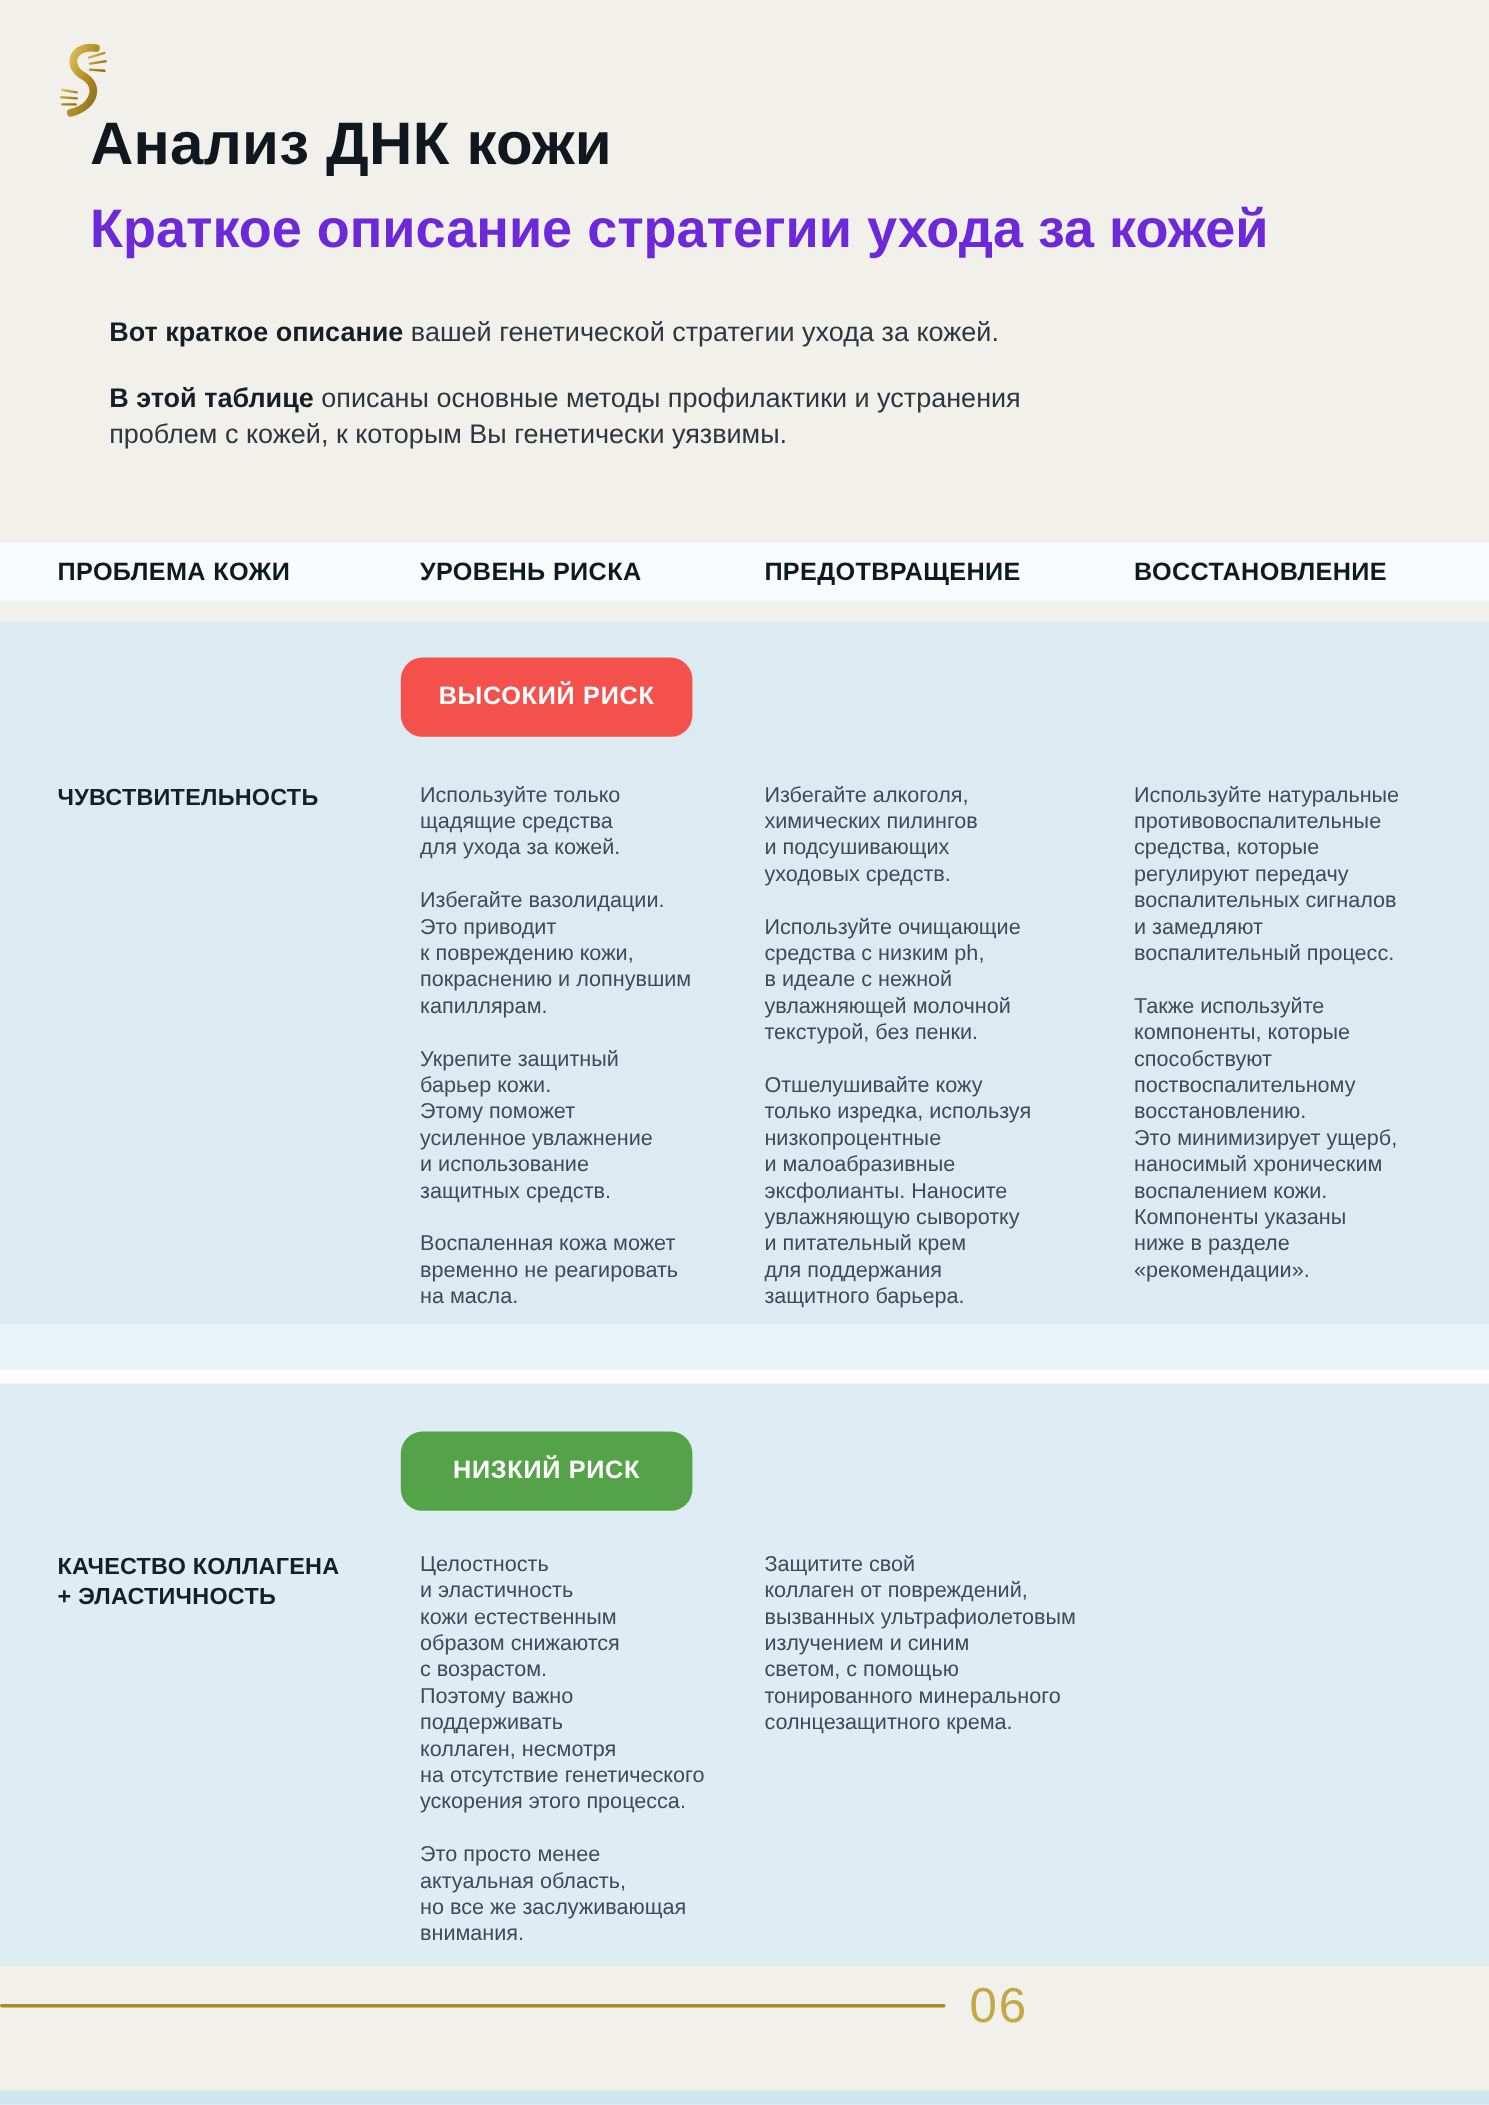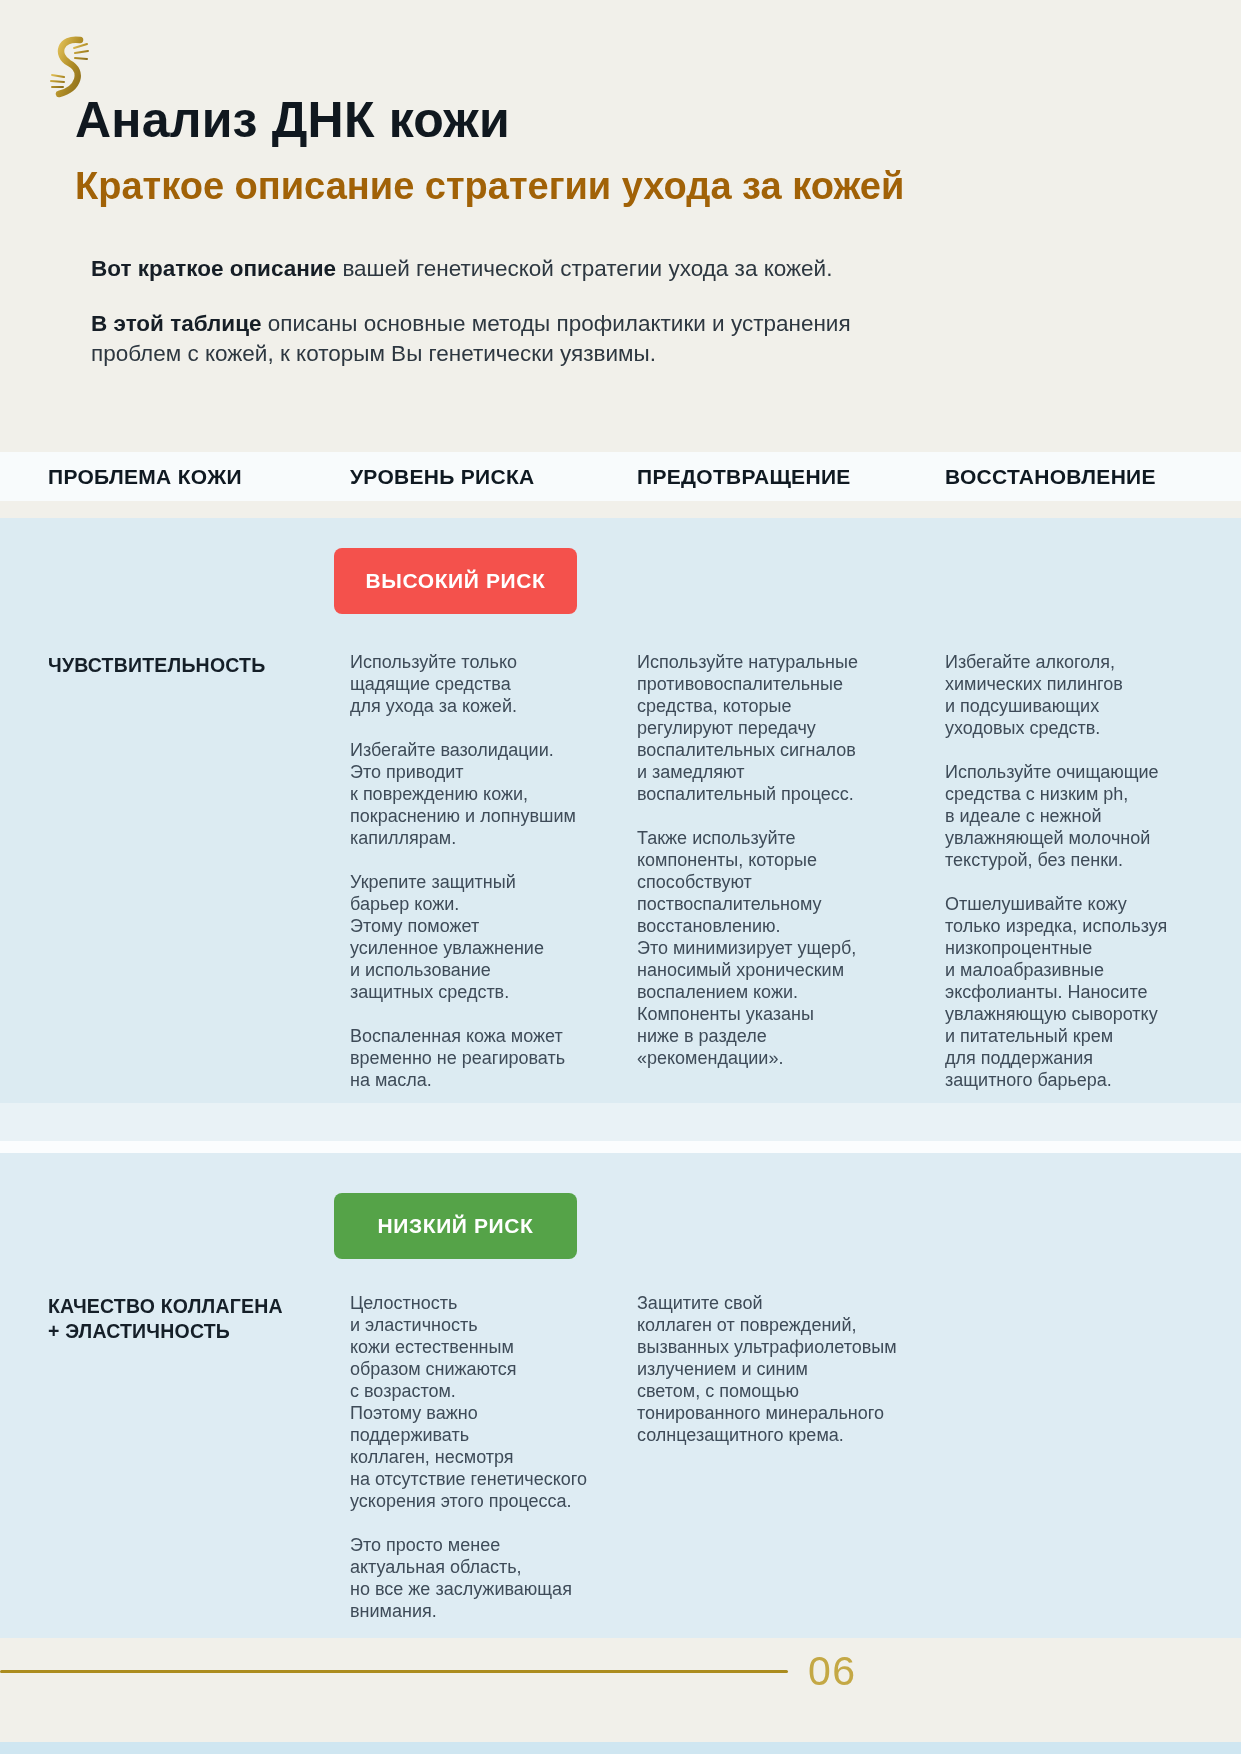--- a/index.html
+++ b/index.html
@@ -7,37 +7,37 @@
     position:relative; width:1241px; height:1754px; margin:0 auto;
     background:#f1f0ea; overflow:hidden;
     font-family:"Liberation Sans", sans-serif;
   }
   
   .logo { position:absolute; left:46px; top:36px; width:48px; height:64px; }
 
   
   .head { position:absolute; left:75px; top:94px; right:60px; }
   .head h1 { margin:0; font-size:50px; line-height:1.04; font-weight:700; color:#10181f; letter-spacing:0.2px; }
-  .head h2 { margin:20px 0 0 0; font-size:38px; line-height:1.1; font-weight:700; color:#a16207; }
+  .head h2 { margin:20px 0 0 0; font-size:45px; line-height:1.1; font-weight:700; color:#6d28d9; }
   .intro { margin:16px; margin-top:26px; font-size:22.5px; line-height:1.32; color:#2d3740; white-space:pre-line; }
   .intro.first { margin-top:46px; }
   .intro .lead { font-weight:700; color:#161e26; }
 
   
   .cols { display:grid; grid-template-columns:302px 287px 308px 1fr; padding:0 40px 0 48px; }
 
   .thead { position:absolute; top:452px; left:0; right:0; height:49px; background:#f8fbfc; align-items:center; }
   .thead > div { font-size:21px; font-weight:700; color:#0f1921; letter-spacing:0.3px; }
 
   .risk-section { position:absolute; left:0; right:0; }
   .s1 { top:518px; height:585px; background:#dcebf2; }
   .s2 { top:1153px; height:485px; background:#deecf3; }
 
   .badge {
-    width:243px; height:66px; border-radius:8px;
+    width:243px; height:66px; border-radius:18px;
     display:flex; align-items:center; justify-content:center;
     color:#ffffff; font-weight:700; font-size:21px; letter-spacing:0.6px;
     margin:30px 0 16px 334px;
   }
   .s2 .badge { margin-top:40px; }
 
   .row { margin-top:37px; align-items:start; }
   .s2 .row { margin-top:33px; }
 
   .problem {
@@ -109,20 +109,40 @@
 капиллярам.</p>
         <p>Укрепите защитный
 барьер кожи.
 Этому поможет
 усиленное увлажнение
 и использование
 защитных средств.</p>
         <p>Воспаленная кожа может
 временно не реагировать
 на масла.</p>
+      </div>
+      <div class="cell">
+        <p>Избегайте алкоголя,
+химических пилингов
+и подсушивающих
+уходовых средств.</p>
+        <p>Используйте очищающие
+средства с низким ph,
+в идеале с нежной
+увлажняющей молочной
+текстурой, без пенки.</p>
+        <p>Отшелушивайте кожу
+только изредка, используя
+низкопроцентные
+и малоабразивные
+эксфолианты. Наносите
+увлажняющую сыворотку
+и питательный крем
+для поддержания
+защитного барьера.</p>
       </div>
       <div class="cell">
         <p>Используйте натуральные
 противовоспалительные
 средства, которые
 регулируют передачу
 воспалительных сигналов
 и замедляют
 воспалительный процесс.</p>
         <p>Также используйте
@@ -130,40 +150,20 @@
 способствуют
 поствоспалительному
 восстановлению.
 Это минимизирует ущерб,
 наносимый хроническим
 воспалением кожи.
 Компоненты указаны
 ниже в разделе
 «рекомендации».</p>
       </div>
-      <div class="cell">
-        <p>Избегайте алкоголя,
-химических пилингов
-и подсушивающих
-уходовых средств.</p>
-        <p>Используйте очищающие
-средства с низким ph,
-в идеале с нежной
-увлажняющей молочной
-текстурой, без пенки.</p>
-        <p>Отшелушивайте кожу
-только изредка, используя
-низкопроцентные
-и малоабразивные
-эксфолианты. Наносите
-увлажняющую сыворотку
-и питательный крем
-для поддержания
-защитного барьера.</p>
-      </div>
     </div>
   </section>
 
   <div class="strip-light"></div>
   <div class="strip-white"></div>
 
   <section class="risk-section s2">
     <div class="badge" style="background: rgb(85, 163, 72);">НИЗКИЙ РИСК</div>
     <div class="cols row">
       <div class="problem">КАЧЕСТВО КОЛЛАГЕНА

